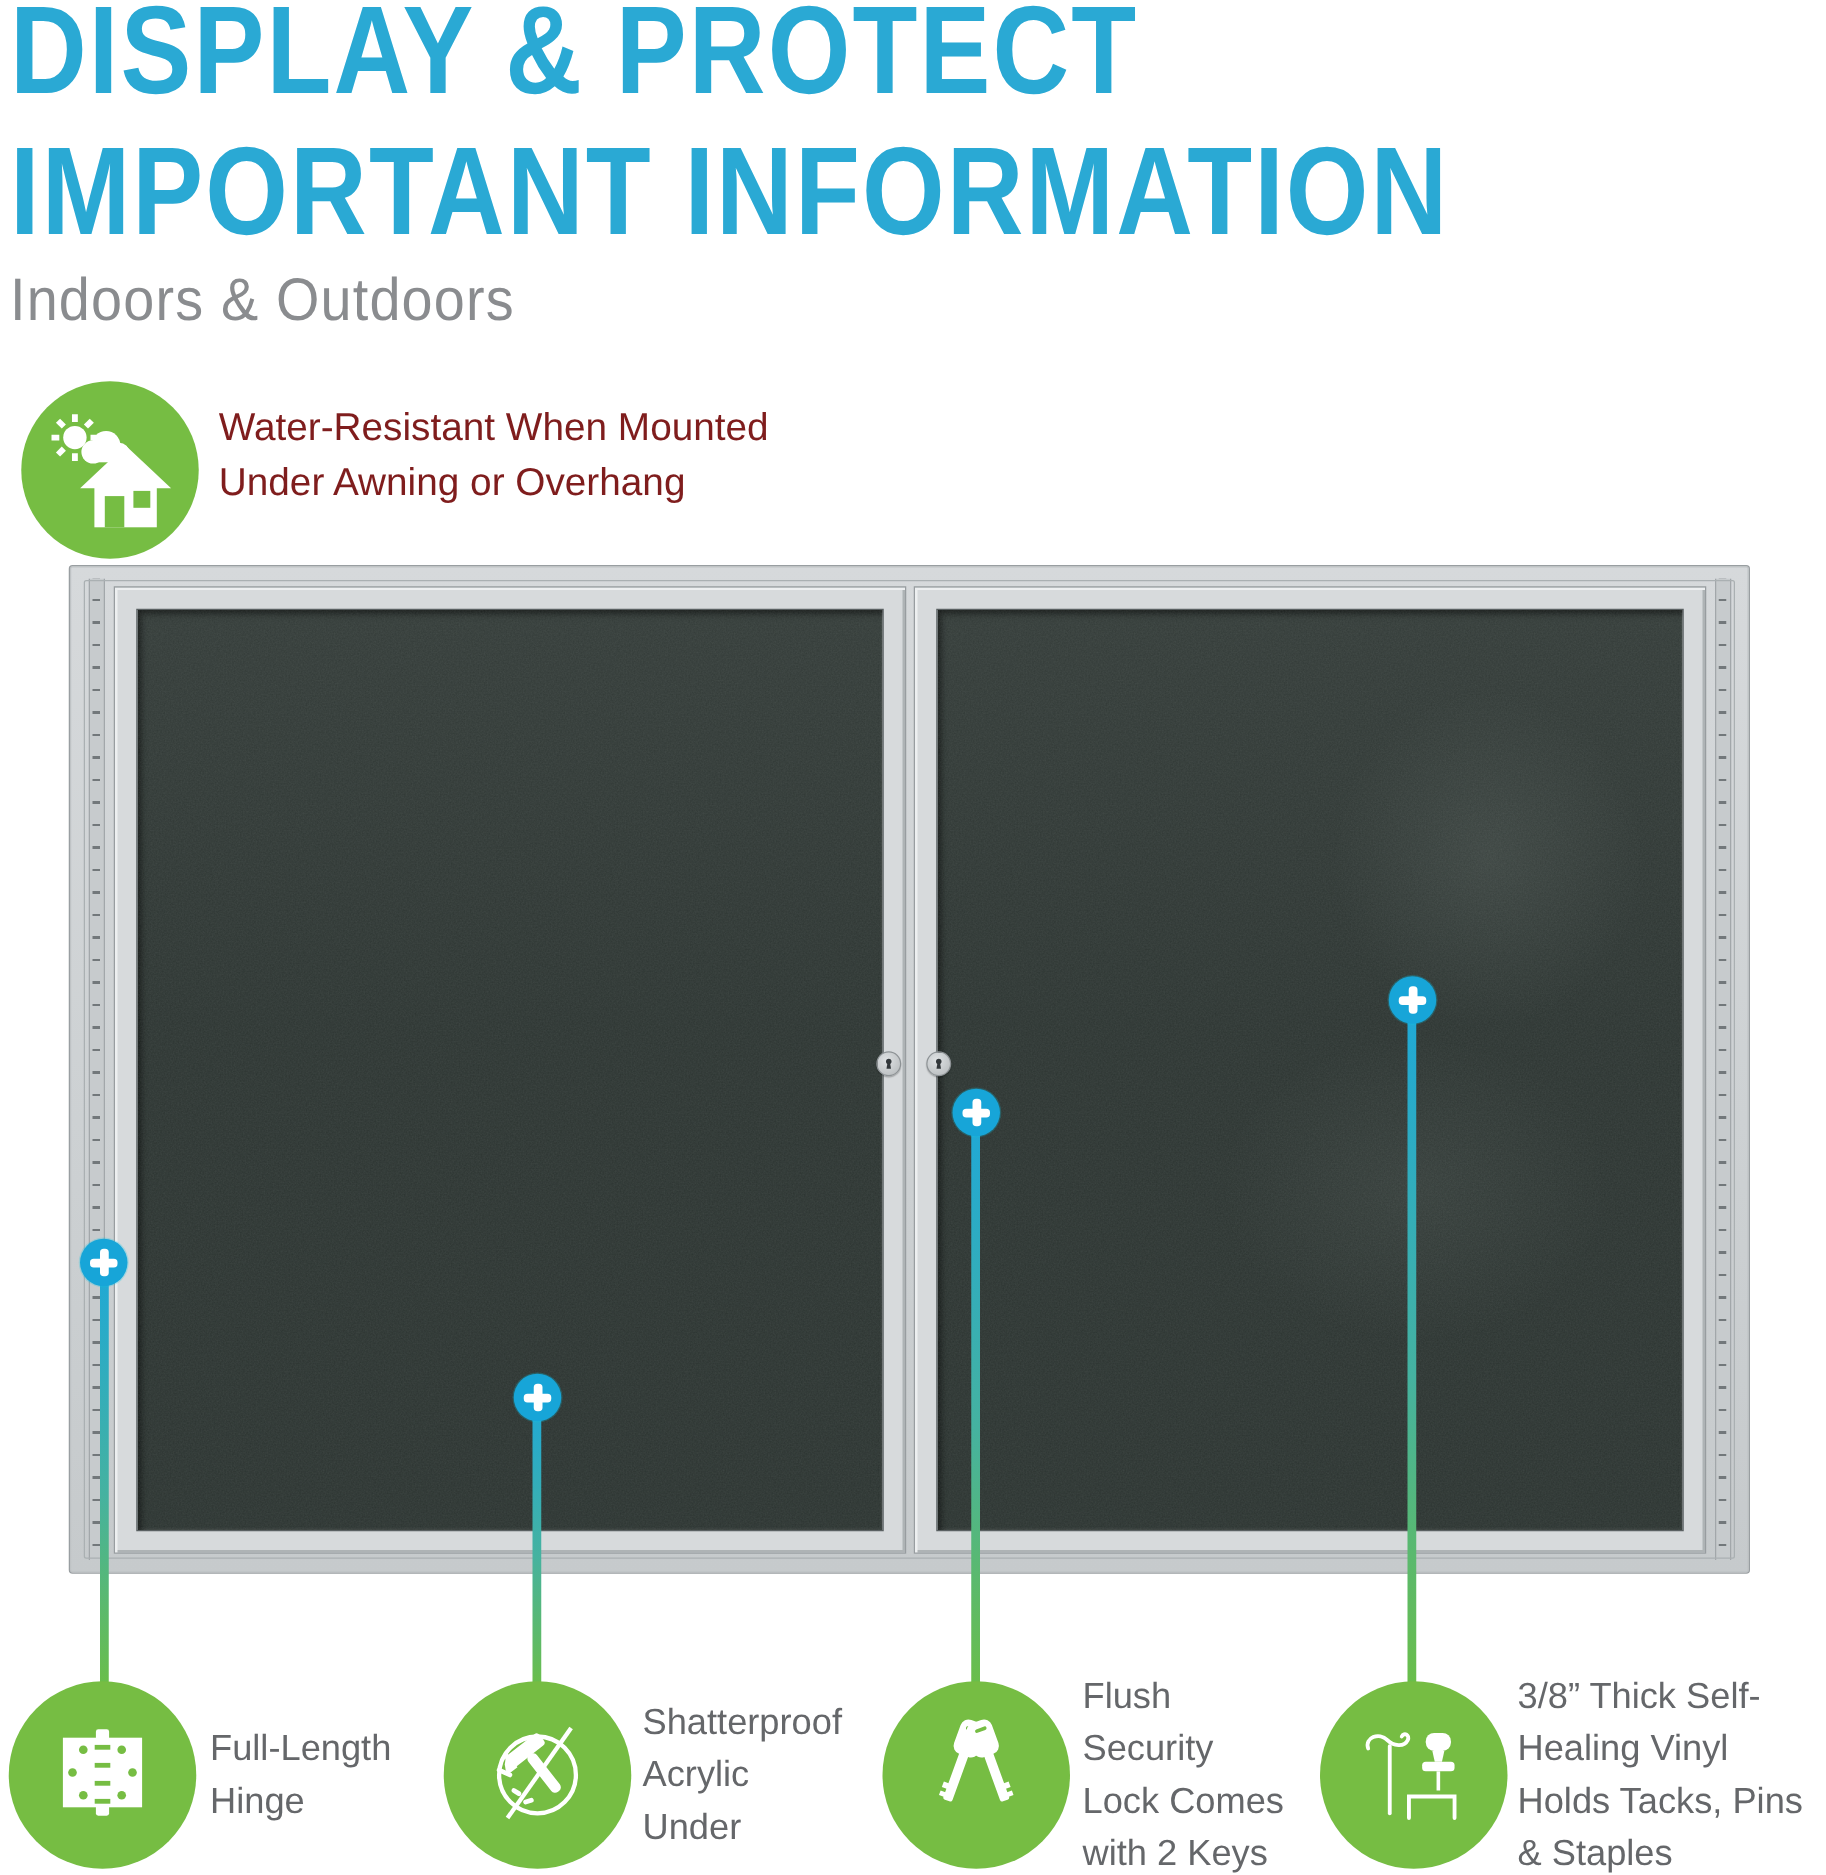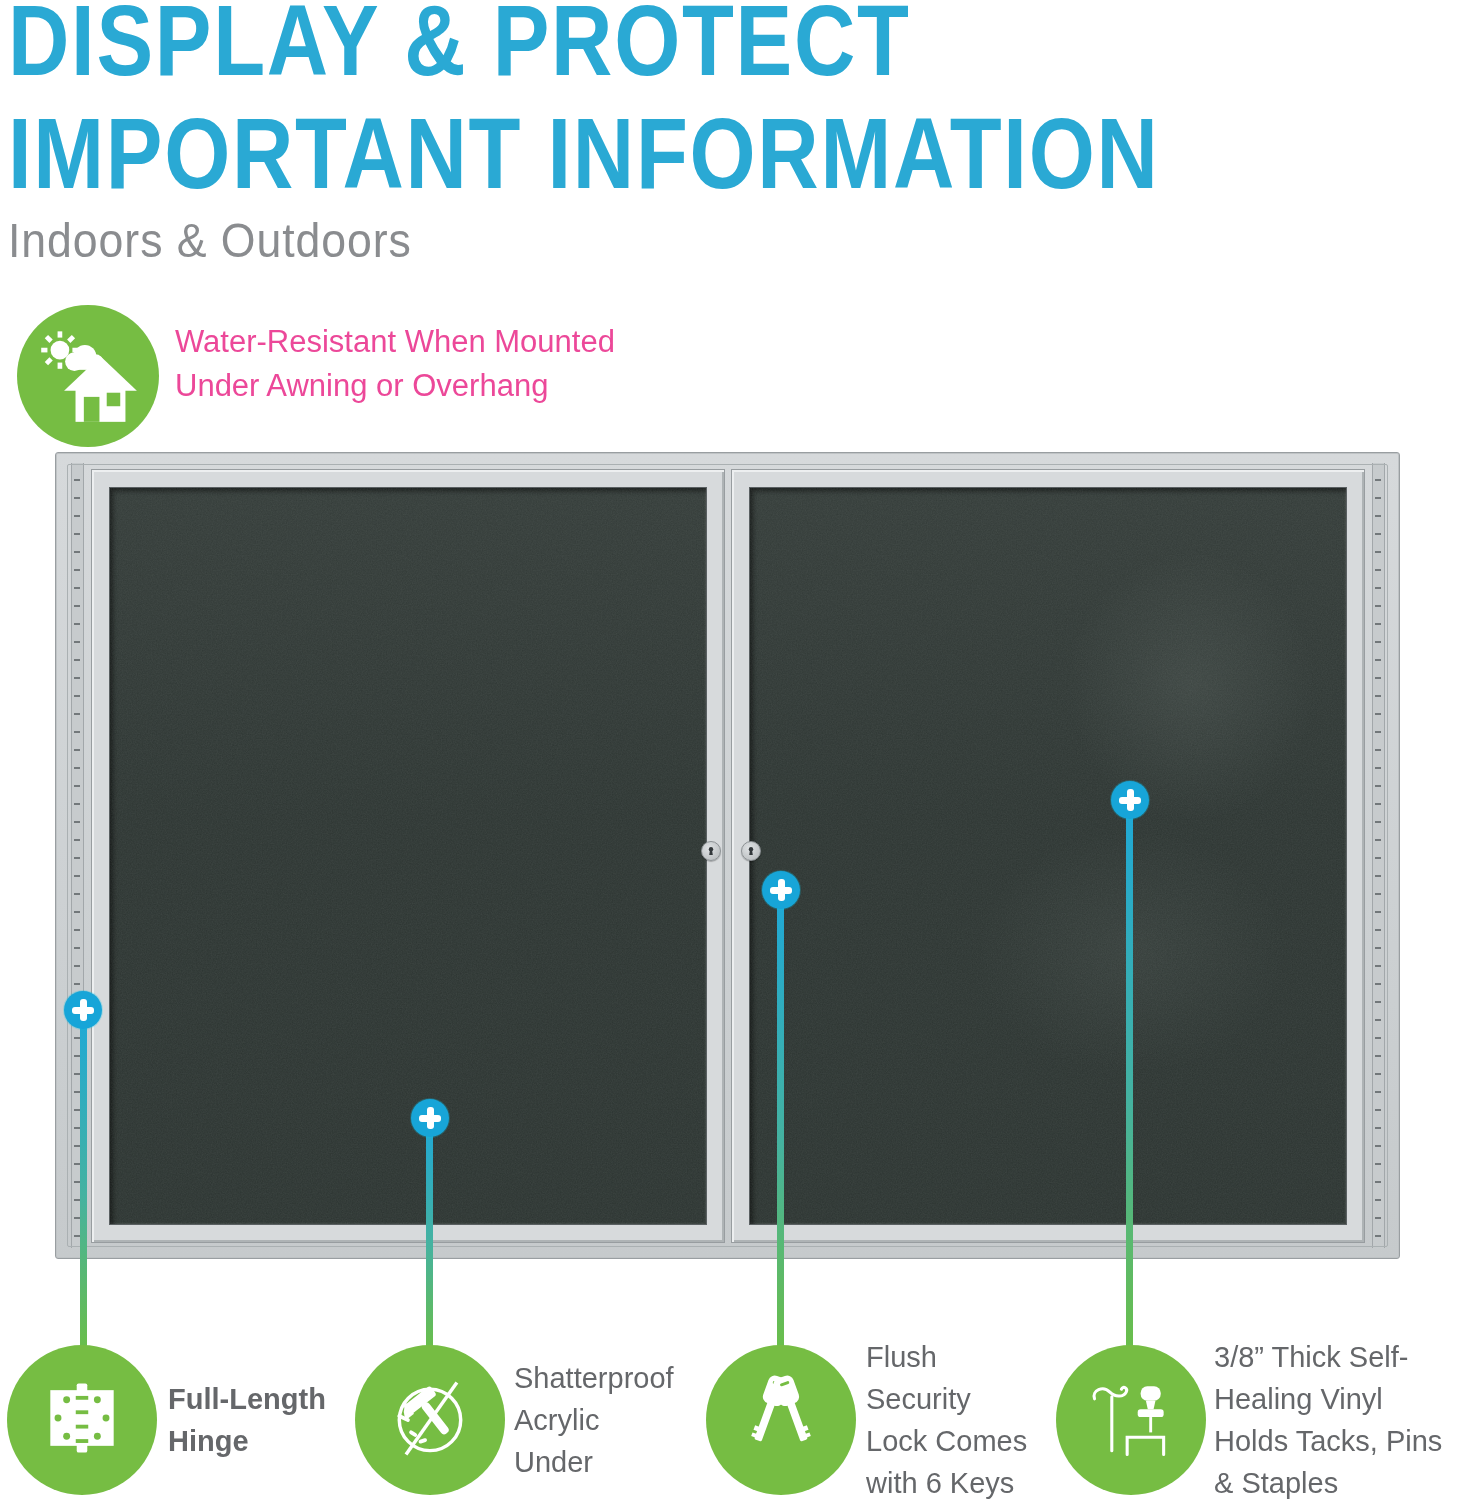--- a/index.html
+++ b/index.html
@@ -23,21 +23,21 @@
 
   
   .tf-circle{
     position:absolute;left:17px;top:305px;width:142px;height:142px;
     border-radius:50%;background:#76bd43;
     display:flex;align-items:center;justify-content:center;
   }
   .tf-circle svg{width:104px;height:104px;}
   .tf-text{
     position:absolute;left:175px;top:320px;
-    font-size:31px;line-height:44px;color:#ec4899;white-space:pre-line;
+    font-size:31px;line-height:44px;color:#7f1d1d;white-space:pre-line;
   }
 
   
   .board{
     position:absolute;left:55px;top:452px;width:1343px;height:805px;
     background:linear-gradient(180deg,#d6d9db 0%,#cdd1d3 55%,#c6cacc 100%);
     border:1px solid #999ea1;border-radius:3px;
     box-shadow:inset 0 0 0 1px #bfc3c5;
   }
   .board::after{ 
@@ -215,21 +215,21 @@
         <circle cx="34" cy="31" r="3.6"></circle>
           <circle cx="25" cy="50" r="3.6"></circle>
           <circle cx="34" cy="69" r="3.6"></circle>
         <circle cx="66" cy="31" r="3.6"></circle>
           <circle cx="75" cy="50" r="3.6"></circle>
           <circle cx="66" cy="69" r="3.6"></circle>
       </g>
     </svg>
   </span>
 </div>
-<div class="feat-label" style="left:168px;font-weight:bold;">Full-Length
+<div class="feat-label" style="left:168px;">Full-Length
 Hinge</div>
 
 <div class="feat-circle" style="left:355px;">
   <span>
     <svg viewBox="0 0 100 100" width="96" height="96">
       <g stroke="#ffffff" fill="none" stroke-width="3.6">
         <circle cx="50" cy="52" r="32"></circle>
         <line x1="78" y1="13" x2="25" y2="88"></line>
       </g>
       <g fill="#ffffff">
@@ -272,21 +272,21 @@
           <rect x="58" y="72" width="6" height="4"></rect>
           <rect x="52" y="14" width="10" height="3" fill="#76bd43" rx="1.5"></rect>
         </g>
       </g>
     </svg>
   </span>
 </div>
 <div class="feat-label" style="left:866px;">Flush
 Security
 Lock Comes
-with 6 Keys</div>
+with 2 Keys</div>
 
 <div class="feat-circle" style="left:1056px;">
   <span>
     <svg viewBox="0 0 100 100" width="96" height="96">
       <g stroke="#ffffff" stroke-width="3.2" fill="none" stroke-linecap="round">
         <path d="M30,28 V84"></path>
         <path d="M12,30 C9,21 21,16 28,23 C33,28 42,29 45,23 C47,19 42,16 40,20"></path>
         <path d="M46,88 V70 H84 V88"></path>
       </g>
       <g fill="#ffffff">

